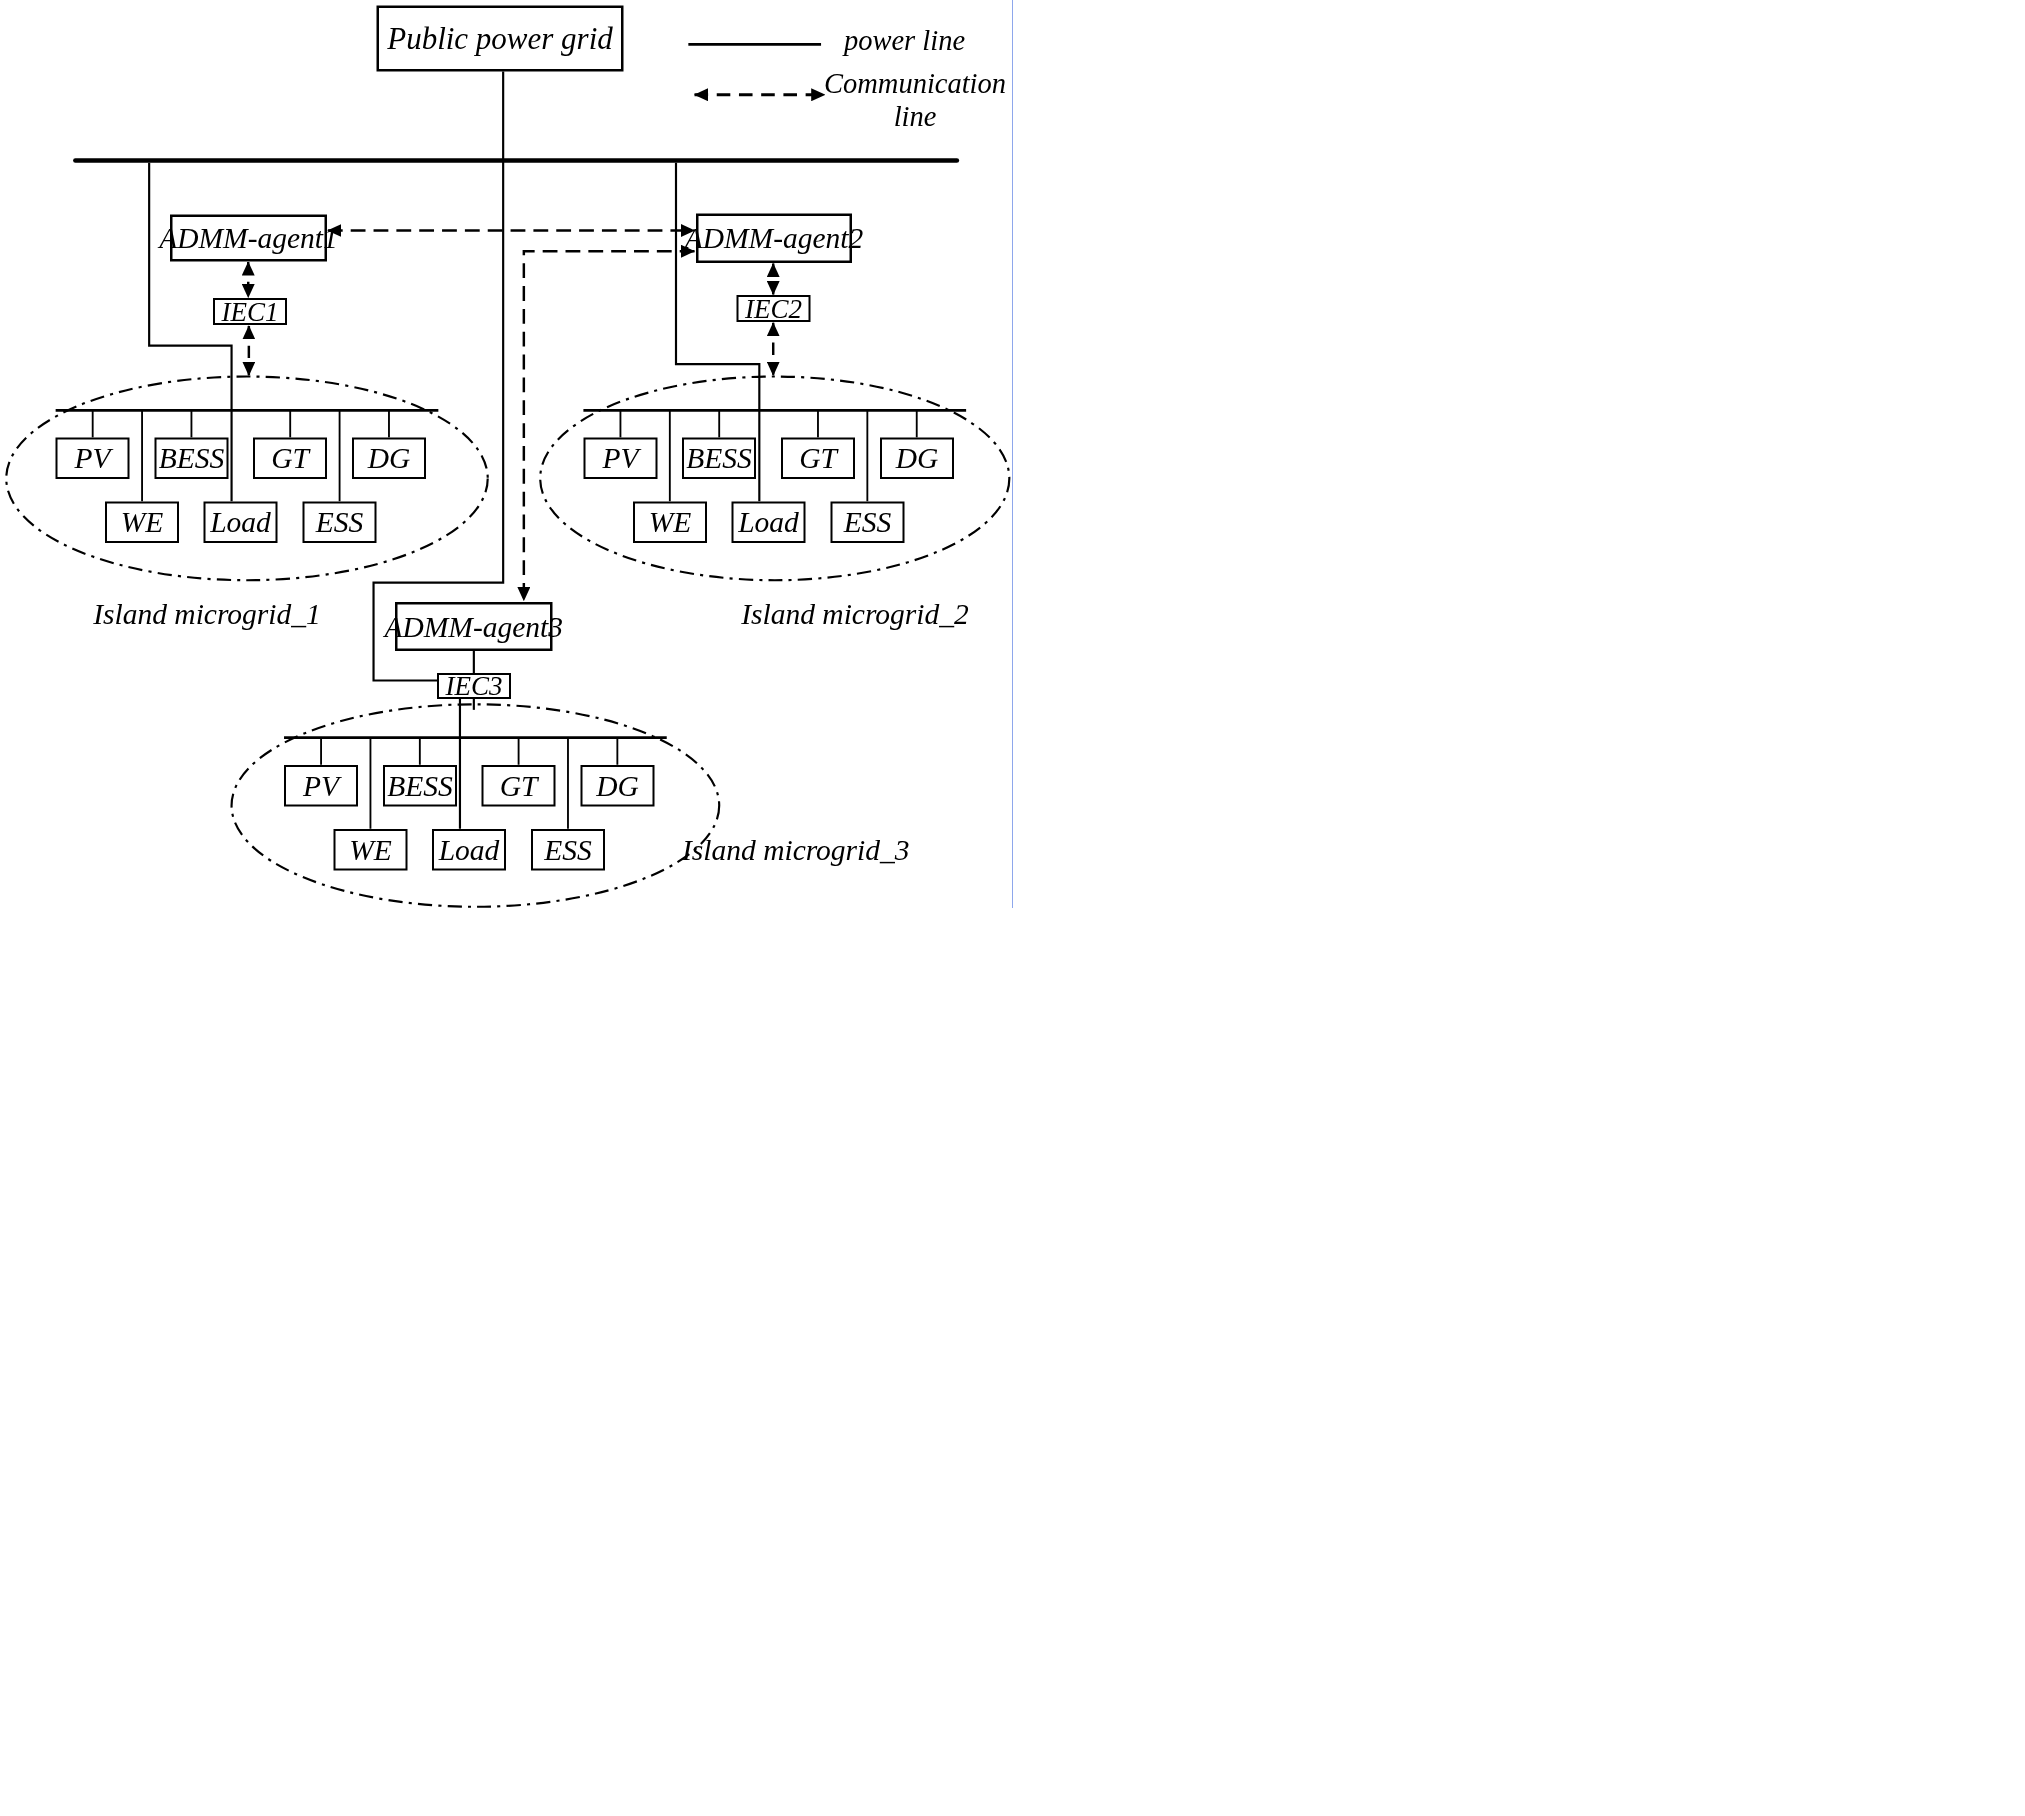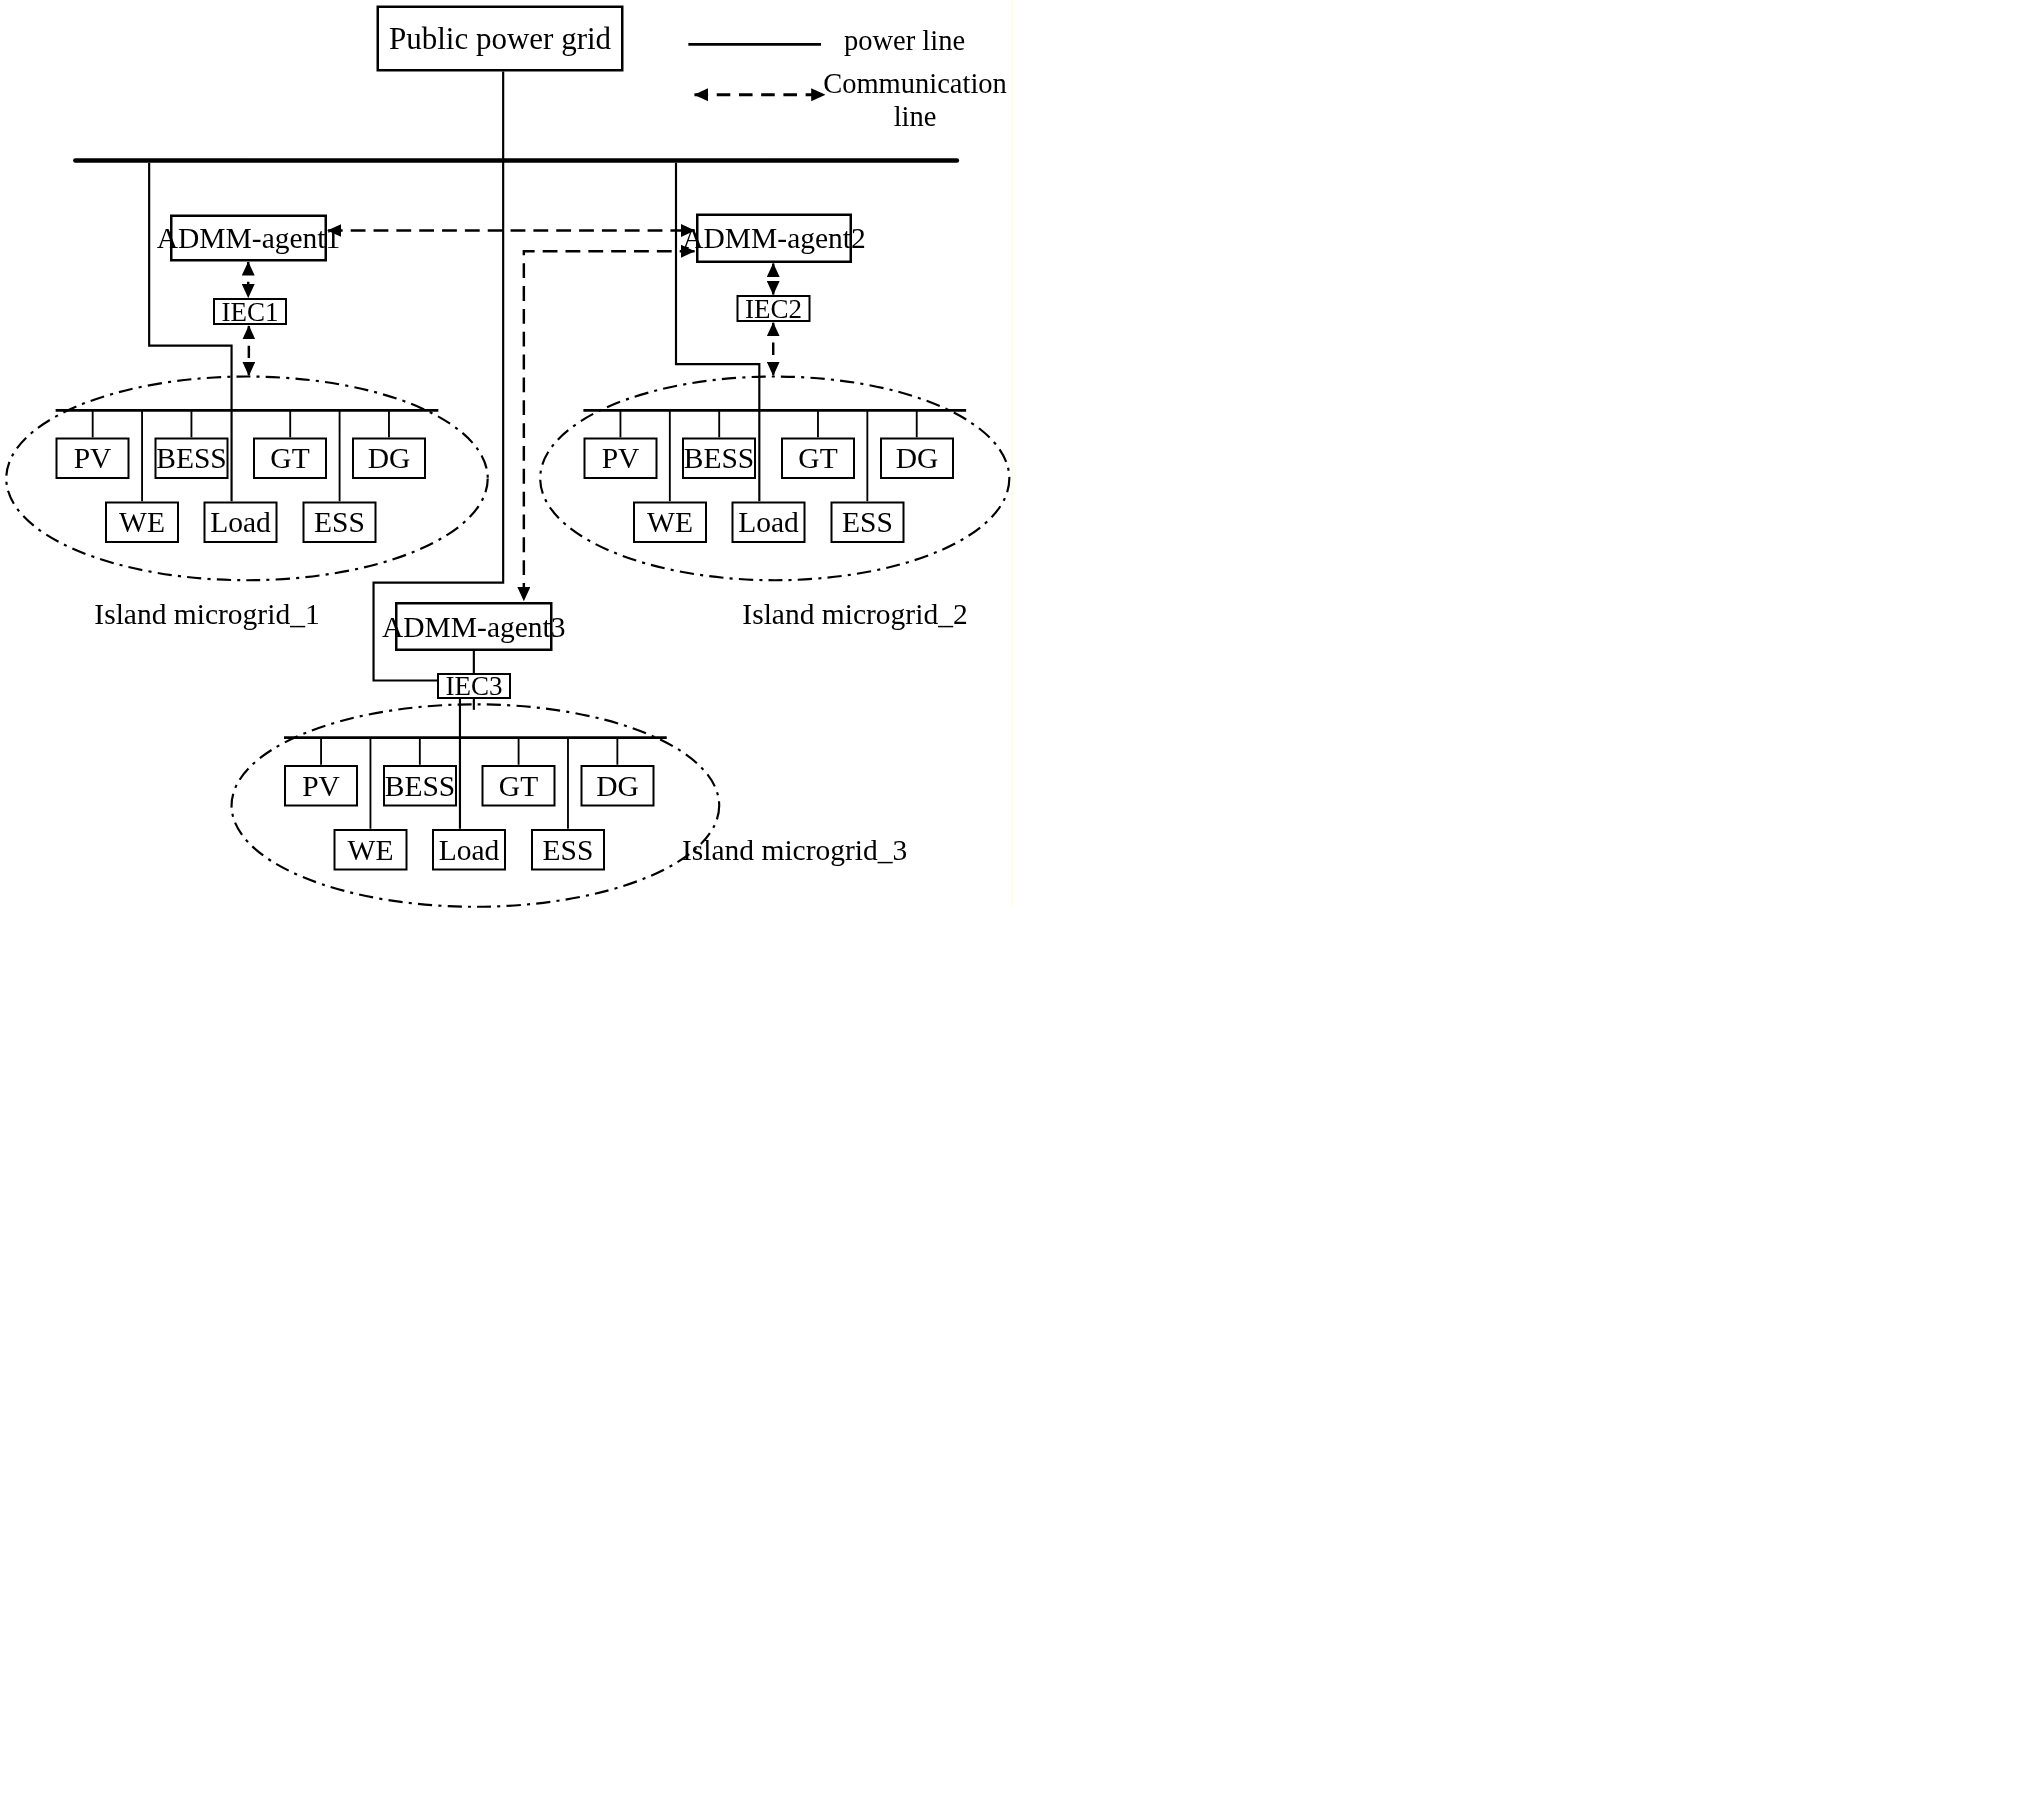--- a/index.html
+++ b/index.html
@@ -1,16 +1,16 @@
 <!DOCTYPE html>
 <html style="font-size:10px"><head>
 <meta charset="utf-8">
 <style>
   html,body{margin:0;padding:0;background:#ffffff;}
-  .stage-outer{position:relative;width:1013px;height:908px;overflow:hidden;background:#fef9c3;}
+  .stage-outer{position:relative;width:1013px;height:908px;overflow:hidden;background:#1d4ed8;font-style:italic;}
   #stage{
     position:absolute;left:0;top:0;width:2025px;height:1816px;
     transform:scale(0.5);transform-origin:0 0;
     font-family:"Liberation Serif","DejaVu Serif",serif;color:#000;background:#fff;
   }
   #lines{position:absolute;left:0;top:0;width:2025px;height:1816px;}
   .box{
     position:absolute;display:flex;align-items:center;justify-content:center;
     background:#fff;border:5px solid #000;box-sizing:border-box;white-space:nowrap;
     line-height:1;

